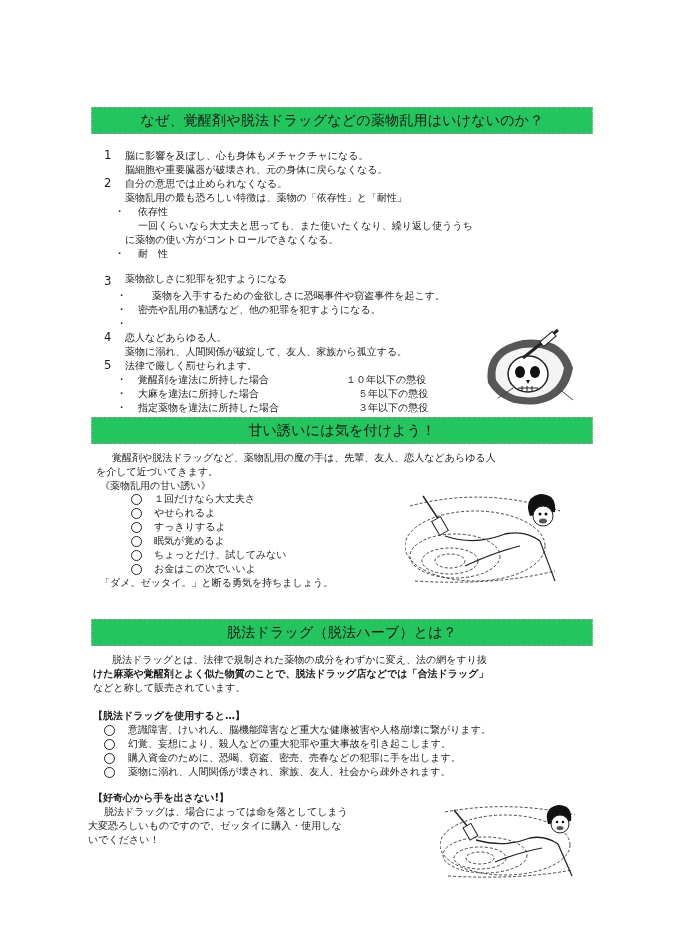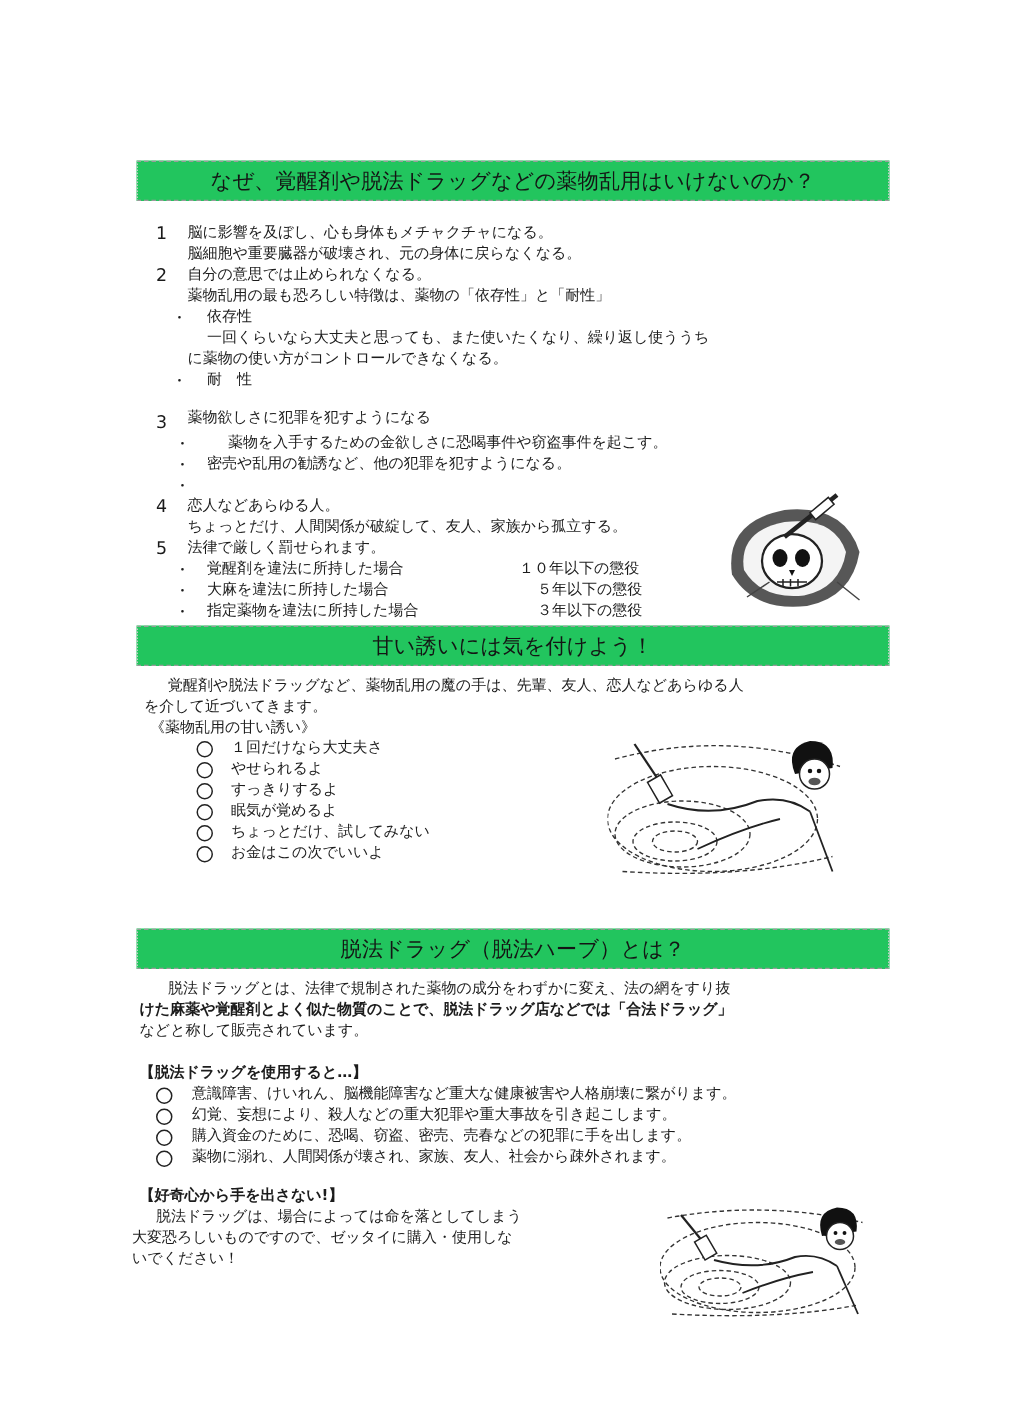--- a/index.html
+++ b/index.html
@@ -49,21 +49,21 @@
   <span class="num" style="left:104px; top:274px;">3</span>
   <span class="line" style="left:125px; top:272px;font-family:Liberation Mono, monospace;">薬物欲しさに犯罪を犯すようになる</span>
   <span class="dot" style="left:116px; top:288px;">・</span>
   <span class="line" style="left:124px; top:288px;margin-left:28px;">薬物を入手するための金欲しさに恐喝事件や窃盗事件を起こす。</span>
   <span class="dot" style="left:116px; top:302px;">・</span>
   <span class="line" style="left:138px; top:302px;">密売や乱用の勧誘など、他の犯罪を犯すようになる。</span>
   <span class="dot" style="left:116px; top:316px;">・</span>
 
   <span class="num" style="left:104px; top:330px;">4</span>
   <span class="line" style="left:125px; top:330px;">恋人などあらゆる人。</span>
-  <span class="line" style="left:125px; top:344px;">ちょっとだけ、人間関係が破綻して、友人、家族から孤立する。</span>
+  <span class="line" style="left:125px; top:344px;">薬物に溺れ、人間関係が破綻して、友人、家族から孤立する。</span>
 
   <span class="num" style="left:104px; top:358px;">5</span>
   <span class="line" style="left:125px; top:358px;">法律で厳しく罰せられます。</span>
   <span class="dot" style="left:116px; top:372px;">・</span>
   <span class="line" style="left:138px; top:372px;">覚醒剤を違法に所持した場合</span>
   <span class="line" style="left:346px; top:372px;">１０年以下の懲役</span>
   <span class="dot" style="left:116px; top:386px;">・</span>
   <span class="line" style="left:138px; top:386px;">大麻を違法に所持した場合</span>
   <span class="line" style="left:358px; top:386px;">５年以下の懲役</span>
   <span class="dot" style="left:116px; top:400px;">・</span>
@@ -95,20 +95,21 @@
   <span class="circ" style="left:131px; top:508px;"></span>
   <span class="line" style="left:154px; top:505px;">やせられるよ</span>
   <span class="circ" style="left:131px; top:522px;"></span>
   <span class="line" style="left:154px; top:519px;">すっきりするよ</span>
   <span class="circ" style="left:131px; top:536px;"></span>
   <span class="line" style="left:154px; top:533px;">眠気が覚めるよ</span>
   <span class="circ" style="left:131px; top:550px;"></span>
   <span class="line" style="left:154px; top:547px;">ちょっとだけ、試してみない</span>
   <span class="circ" style="left:131px; top:564px;"></span>
   <span class="line" style="left:154px; top:561px;">お金はこの次でいいよ</span>
+  <span class="line" style="left:100px; top:575px;">「ダメ。ゼッタイ。」と断る勇気を持ちましょう。</span>
 
   <svg class="illus" style="left:405px; top:486px;" width="160" height="100" viewBox="0 0 160 100">
     <g fill="none" stroke="#333" stroke-width="0.9" stroke-dasharray="3 2">
       <ellipse cx="45" cy="75" rx="15" ry="7"></ellipse>
       <ellipse cx="45" cy="75" rx="28" ry="13"></ellipse>
       <ellipse cx="50" cy="70" rx="45" ry="22"></ellipse>
       <ellipse cx="70" cy="60" rx="70" ry="35"></ellipse>
       <path d="M5 20 Q80 0 155 25"></path>
       <path d="M10 95 Q90 100 150 85"></path>
     </g>

